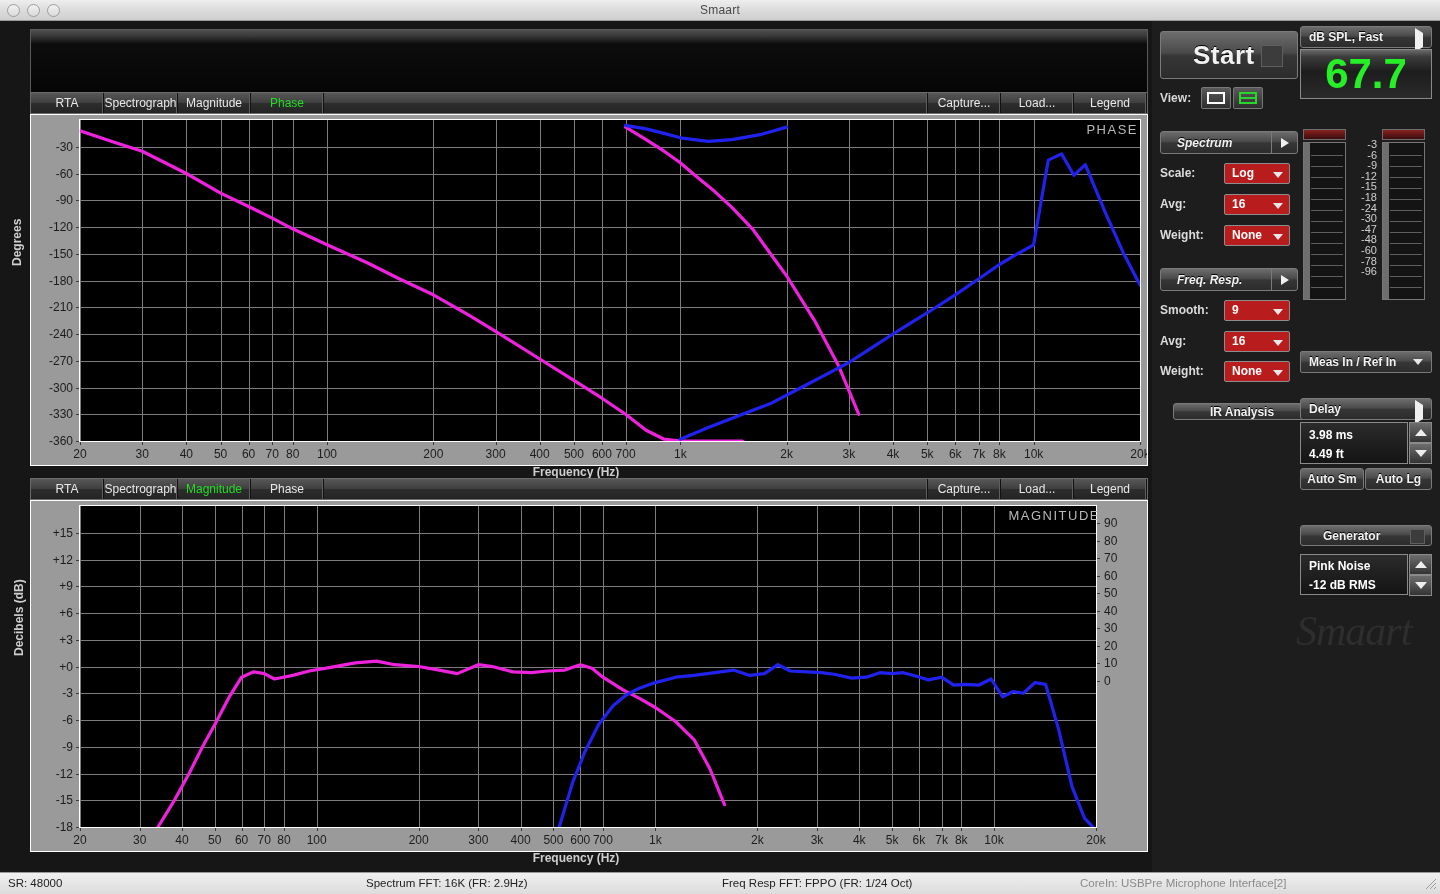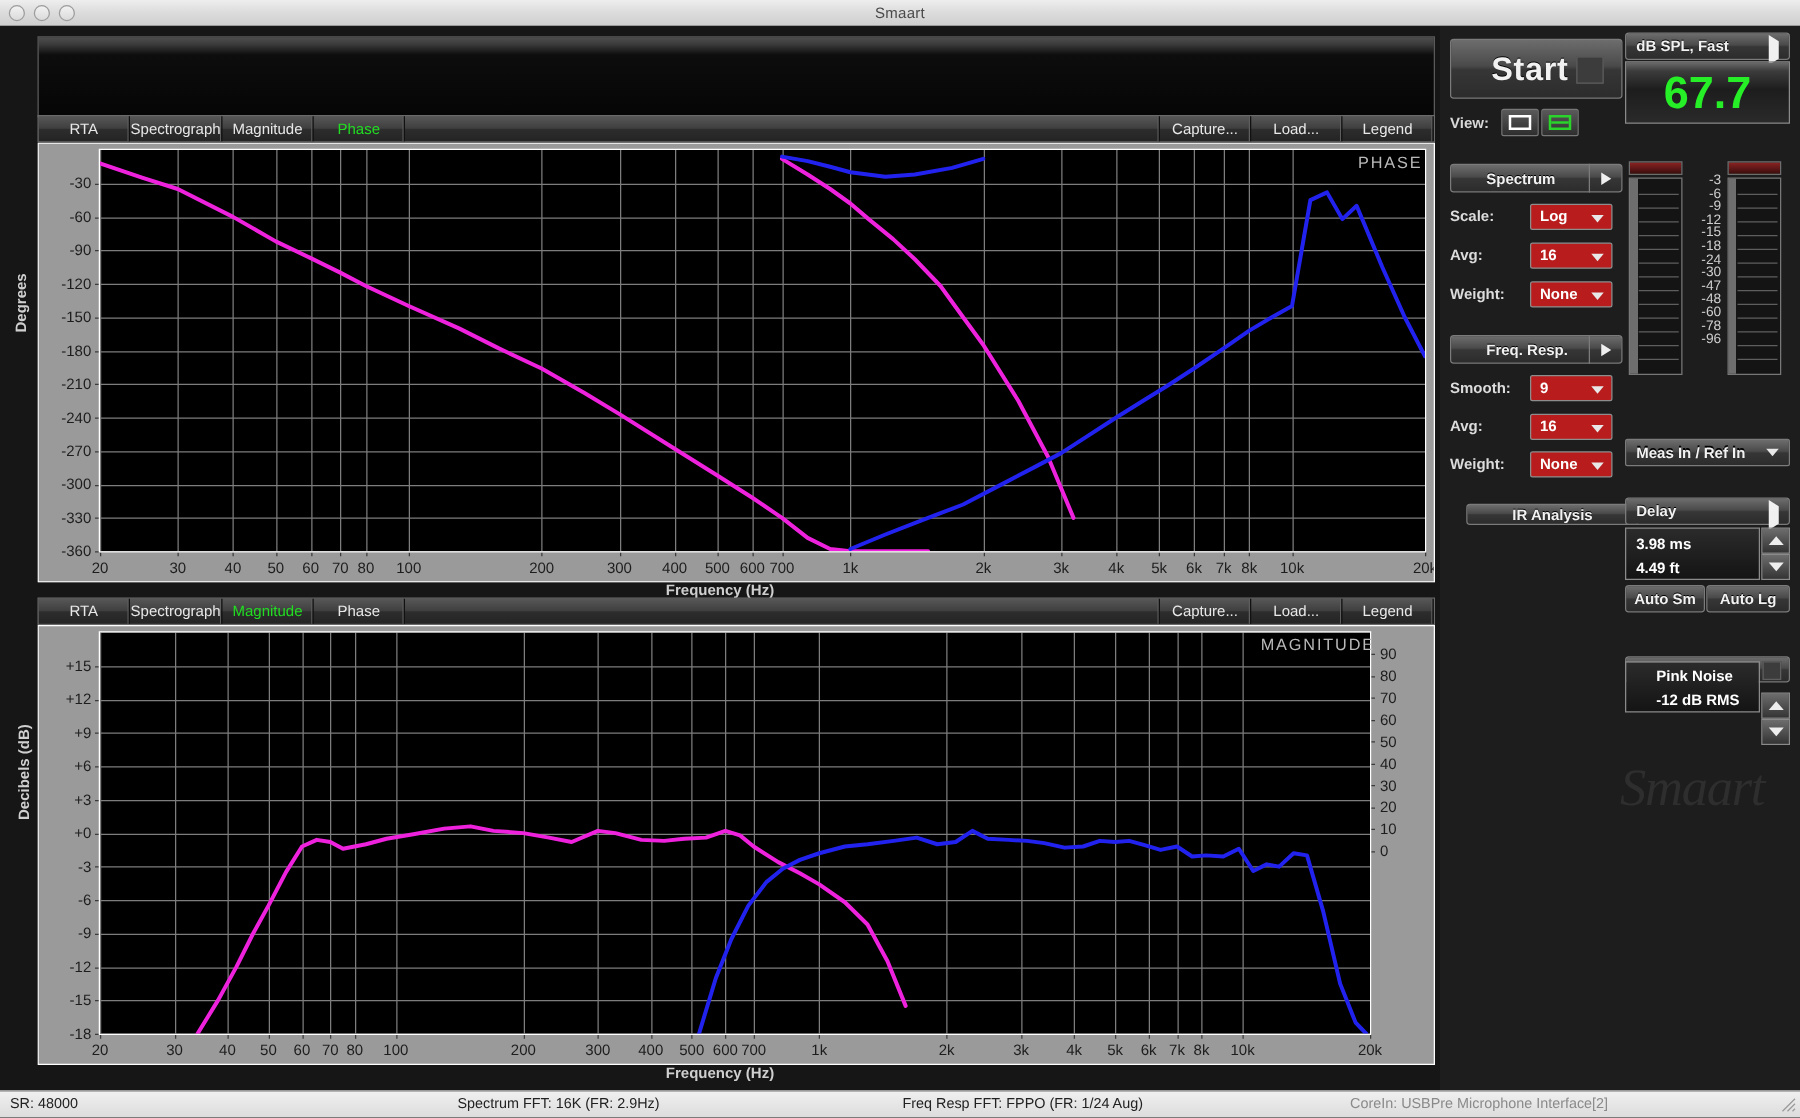--- a/index.html
+++ b/index.html
@@ -102,21 +102,21 @@
     background: linear-gradient(to bottom,#5a5a5a,#2e2e2e);
     display:flex; align-items:center; justify-content:center;
   }
   .viewbtn + .viewbtn { margin-left:2px; }
   .vb-single { width:18px; height:12px; border:2px solid #ffffff; }
   .vb-dual { width:18px; height:12px; border:2px solid #2ad42a; border-top-width:2px; position:relative; }
   .vb-dual:after { content:""; position:absolute; left:0; right:0; top:3px; height:2px; background:#2ad42a; }
 
   .sectbtn {
     position:absolute; left:8px; width:138px; height:23px;
-    padding-left:28px; font-size:12px;
+    padding-left:16px; font-size:12px;font-style:italic;
   }
   .sectbtn .arrow {
     position:absolute; right:0; top:-1px; width:26px; height:23px;
     border-left:1px solid #7b7b7b;
     display:flex; align-items:center; justify-content:center;
   }
   .tri-right { width:0;height:0;border-left:8px solid #f0f0f0;border-top:5px solid transparent;border-bottom:5px solid transparent; }
 
   .ctlrow { position:absolute; left:8px; width:140px; height:24px; display:flex; align-items:center; }
   .ctlrow .lab { width:64px; color:#dcdcdc; font-size:12px; font-weight:bold; }
@@ -138,21 +138,21 @@
     position:absolute; left:152px; top:5px; width:128px; height:22px;
     padding-left:8px; font-size:12px;
   }
   #spl-mode .arrow { position:absolute; right:6px; top:5px; }
   .tri-right-sm { width:0;height:0;border-left:8px solid #f0f0f0;border-top:5px solid transparent;border-bottom:5px solid transparent; }
   #spl-value {
     position:absolute; left:152px; top:28px; width:128px; height:50px;
     background: linear-gradient(to bottom,#6a6a6a 0%, #3c3c3c 14%, #1d1d1d 45%, #2a2a2a 100%);
     border:1px solid #8a8a8a;
     display:flex; align-items:center; justify-content:center;
-    color:#27ef27; font-size:36px; font-weight:bold;
+    color:#27ef27; font-size:42px; font-weight:bold;
   }
 
   
   .meterbox { position:absolute; top:108px; width:43px; height:172px; }
   .meter-clip { width:43px; height:11px; background: linear-gradient(to bottom,#8a2222,#3a0d0d); border:1px solid #6d6d6d; }
   .meter-body {
     width:43px; height:158px; margin-top:2px;
     background: linear-gradient(to right,#6e6e6e 0 6px, #141414 6px 100%);
     border:1px solid #777;
     position:relative;
@@ -194,25 +194,25 @@
 
   #auto-sm { position:absolute; left:1300px; top:447px; width:64px; height:22px; justify-content:center; }
   #auto-lg { position:absolute; left:1365px; top:447px; width:67px; height:22px; justify-content:center; }
 
   
   #gen-head {
     position:absolute; left:1300px; top:504px; width:132px; height:21px; padding-left:22px; font-size:12px;
   }
   #gen-ind { position:absolute; right:6px; top:3px; width:15px; height:15px; background:#3c3c3c; border:1px solid #5e5e5e; }
   #gen-value {
-    position:absolute; left:1300px; top:508px; width:108px; height:41px;
+    position:absolute; left:1300px; top:533px; width:108px; height:41px;
     background: linear-gradient(to bottom,#2b2b2b,#141414);
     border:1px solid #8a8a8a;
     color:#ffffff; font-size:12px; font-weight:bold;
-    padding:2px 0 0 24px;
+    padding:2px 0 0 8px;
   }
   #gen-value div { line-height:19px; }
 
   
   #watermark {
     position:absolute; left:1296px; top:586px; width:140px; height:60px;
     color:#2e2e2e; font-size:42px; font-style:italic; font-family:"Liberation Serif", serif;
     letter-spacing:-1px;
   }
 
@@ -737,20 +737,20 @@
   <div class="spin" style="top:554px;">
       <i class="tri-dn"></i>
     </div>
 
   <div id="watermark">Smaart</div>
 </div>
 
 <div id="statusbar">
   <span class="cell" id="st-sr">SR: 48000</span>
   <span class="cell" id="st-spec">Spectrum FFT: 16K (FR: 2.9Hz)</span>
-  <span class="cell" id="st-fr">Freq Resp FFT: FPPO (FR: 1/24 Aug)</span>
+  <span class="cell" id="st-fr">Freq Resp FFT: FPPO (FR: 1/24 Oct)</span>
   <span class="cell" id="st-in">CoreIn: USBPre Microphone Interface[2]</span>
   <svg id="resize-grip" width="12" height="12">
     <line x1="11" y1="1" x2="1" y2="11" stroke="#9a9a9a" stroke-width="1"></line>
     <line x1="11" y1="5" x2="5" y2="11" stroke="#9a9a9a" stroke-width="1"></line>
     <line x1="11" y1="9" x2="9" y2="11" stroke="#9a9a9a" stroke-width="1"></line>
   </svg>
 </div>
 
 </body></html>

